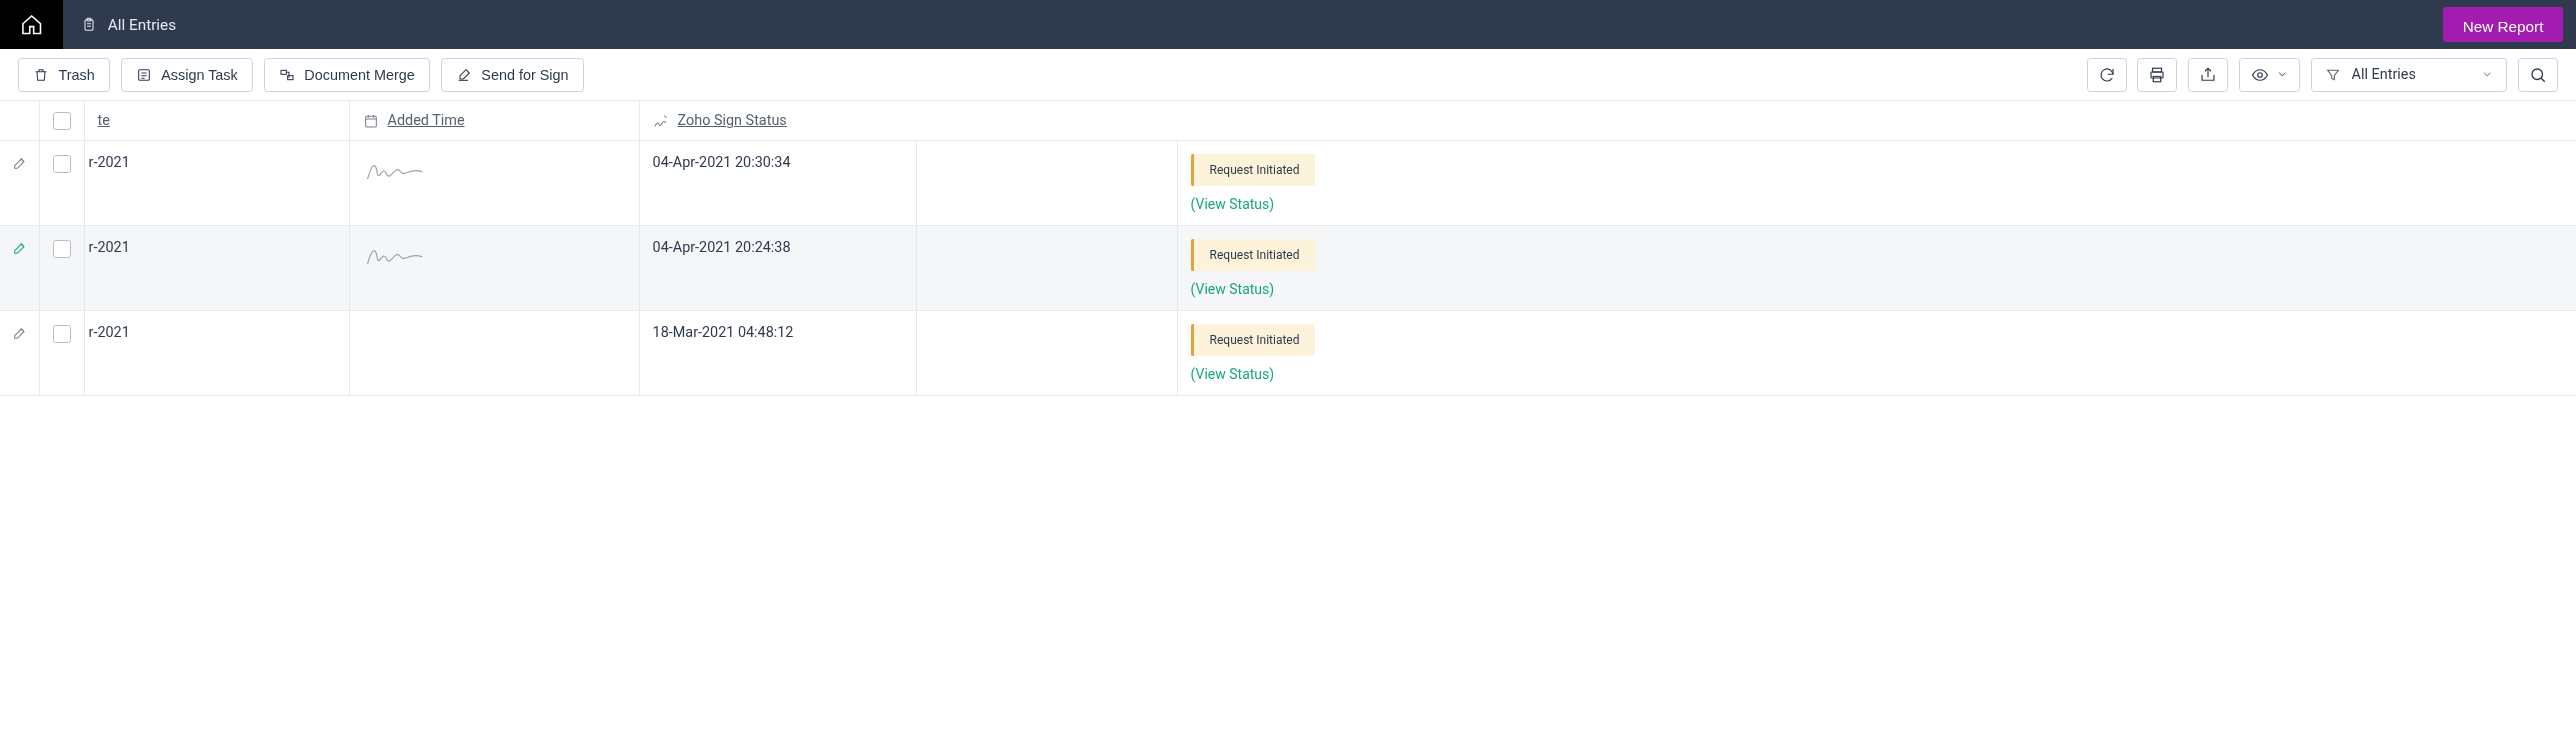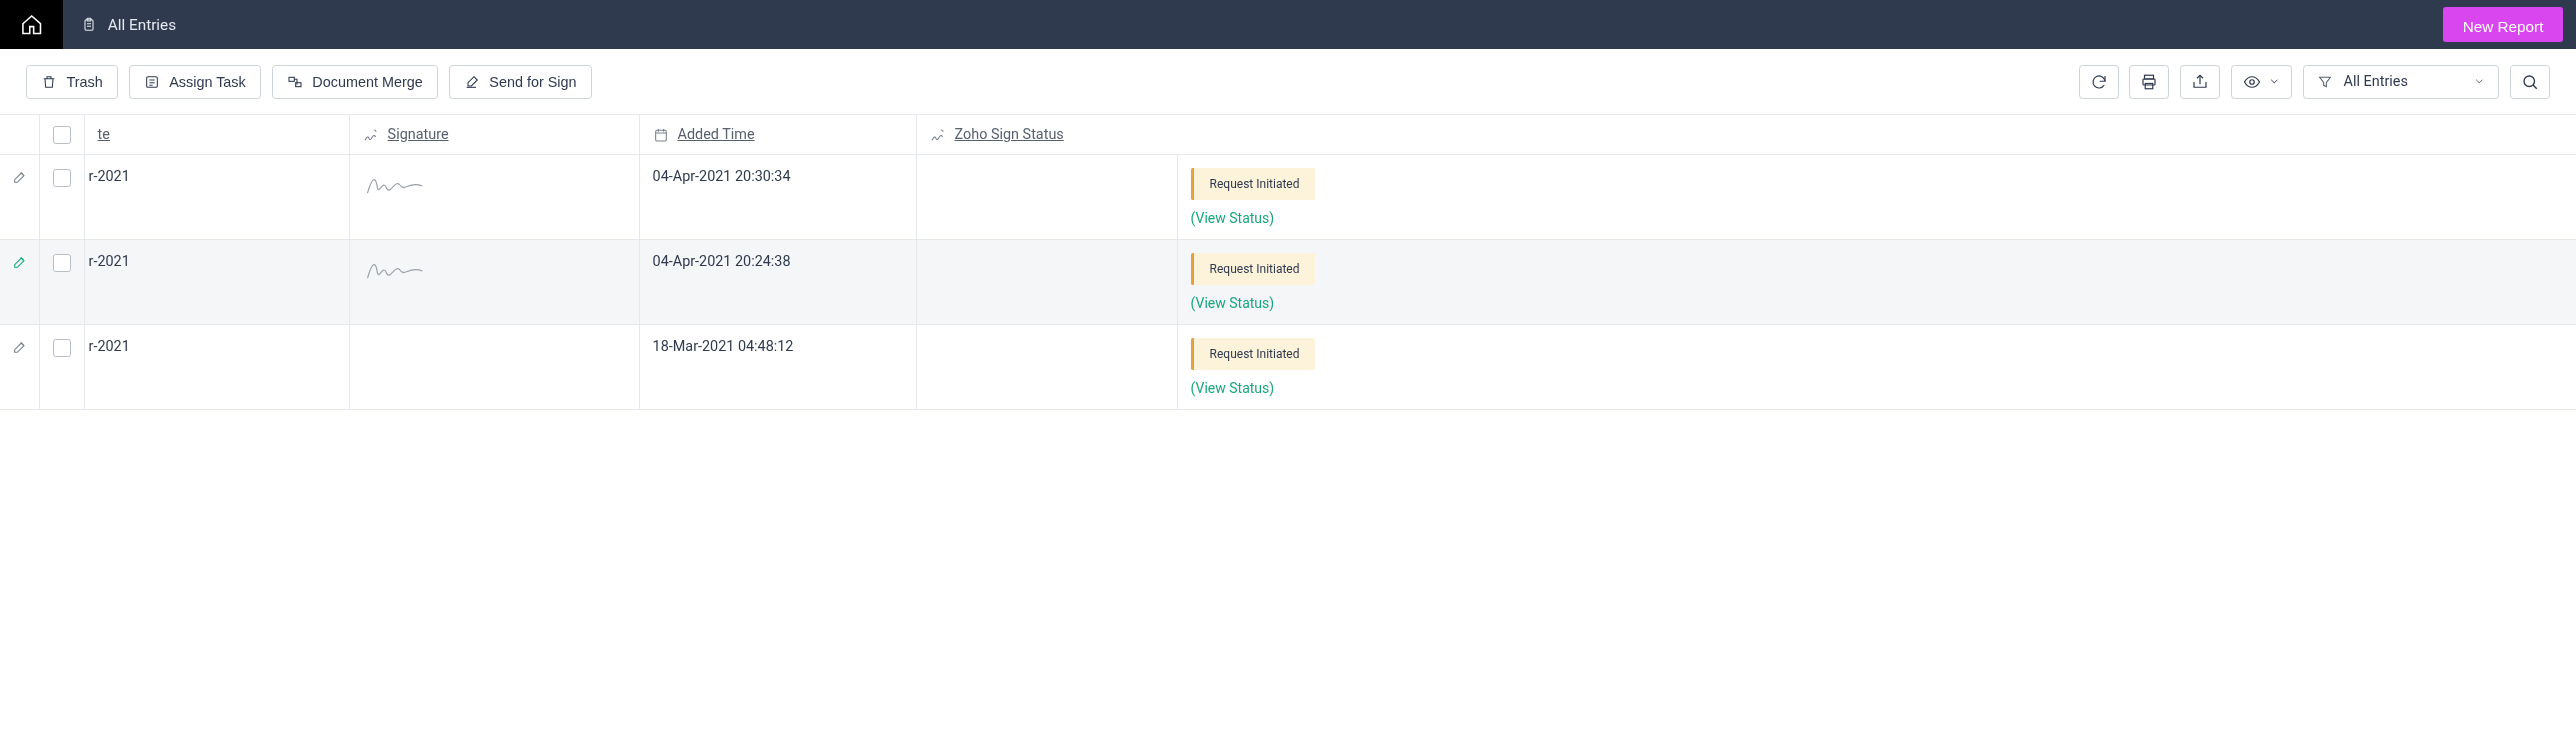--- a/index.html
+++ b/index.html
@@ -34,35 +34,35 @@
     padding: 0 18px;
     font-size: 15.3px;
     color: #E6EAF0;
     cursor: pointer;
   }
   .topnav .page-label svg { stroke: #E6EAF0; }
   .topnav .spacer { flex: 1; }
   .topnav .new-report-btn {
     margin: 7.2px 12.6px 7.2px 0;
     padding: 11px 20px;
-    background: #d946ef;
+    background: #a21caf;
     color: #fff;
     border: none;
     border-radius: 2.7px;
     font-size: 15.3px;
     font-weight: 500;
     cursor: pointer;
   }
 
   
   .toolbar {
     display: flex;
     align-items: center;
-    height: 66px;
-    padding: 0 26px;
+    height: 52px;
+    padding: 0 18px;
     border-bottom: 0.9px solid #E5E8EC;
     gap: 10.8px;
   }
   .btn {
     display: inline-flex;
     align-items: center;
     gap: 9px;
     height: 34px;
     padding: 0 14.4px;
     border: 0.9px solid #CDD3DB;
@@ -288,27 +288,20 @@
   <div class="thead">
     <div class="th edit-col"></div>
     <div class="th check-col">
       <div class="checkbox"></div>
     </div>
     <div class="th">
       <span>te</span>
     </div>
     <div class="th">
       <svg class="header-icon" viewBox="0 0 24 24" fill="none" stroke="#7A828E" stroke-width="1.6">
-          <path d="M3 20c3-6 5-6 6-3s3 2 5-2 4-2 5 0"></path>
-          <path d="M17 4l3 3"></path>
-        </svg>
-      <span>Signature</span>
-    </div>
-    <div class="th">
-      <svg class="header-icon" viewBox="0 0 24 24" fill="none" stroke="#7A828E" stroke-width="1.6">
           <rect x="4" y="5" width="16" height="16" rx="2"></rect>
           <path d="M4 9h16M8 3v4M16 3v4"></path>
         </svg>
       <span>Added Time</span>
     </div>
     <div class="th" style="border-right:none;">
       <svg class="header-icon" viewBox="0 0 24 24" fill="none" stroke="#7A828E" stroke-width="1.6">
           <path d="M3 20c3-6 5-6 6-3s3 2 5-2 4-2 5 0"></path>
           <path d="M17 4l3 3"></path>
         </svg>

